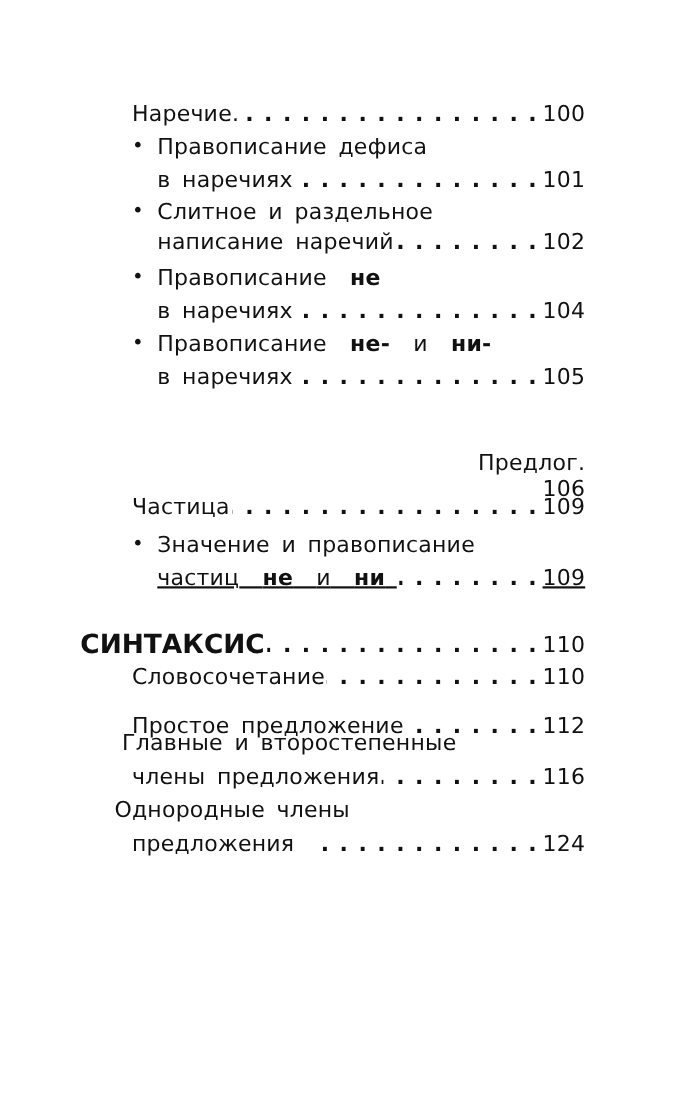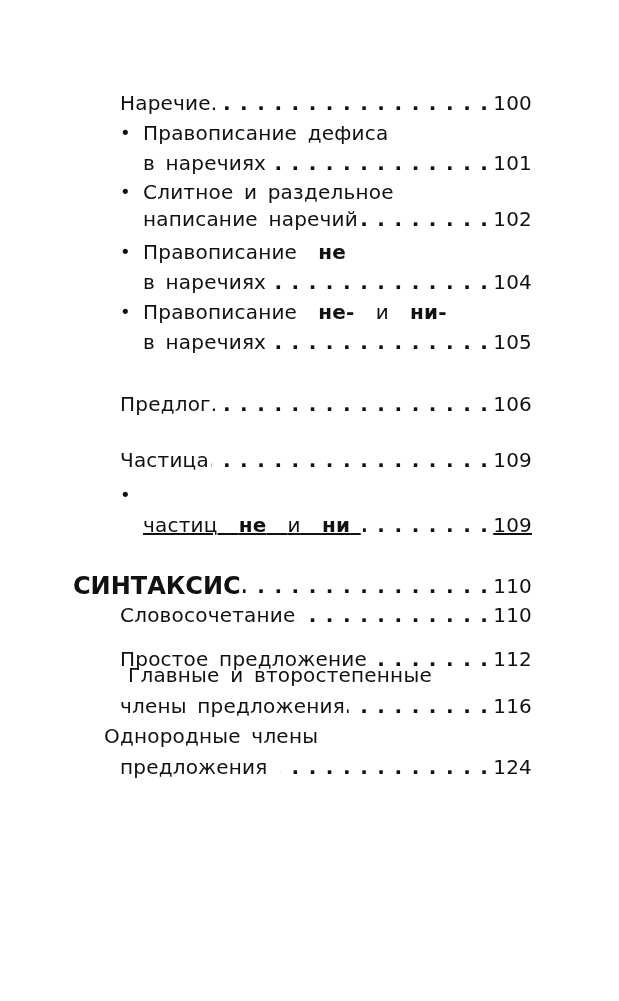--- a/index.html
+++ b/index.html
@@ -126,33 +126,36 @@
     <span class="txt">и</span>
     <span class="txt">&nbsp;&nbsp;</span>
     <span class="txt bold">ни-</span>
   </div>
   <div class="line full" style="left:143px; top:324px;">
     <span class="txt">в наречиях</span>
     <span class="leader"></span>
     <span class="page">105</span>
   </div>
 
-  <div class="line full" style="left:120px; top:386px;">
+  <div class="line full" style="left:120px; top:408px;flex-direction:column;">
     <span class="txt">Предлог.</span>
     <span class="leader"></span>
     <span class="page">106</span>
   </div>
 
   <div class="line full" style="left:120px; top:442px;">
     <span class="txt">Частица</span>
     <span class="leader"></span>
     <span class="page">109</span>
   </div>
 
   <span class="bullet" style="left:120px; top:483px;">•</span>
+  <div class="line" style="left:143px; top:477px;">
+    <span class="txt">Значение и правописание</span>
+  </div>
   <div class="line full" style="left:143px; top:507px;text-decoration:underline;">
     <span class="txt">частиц</span>
     <span class="txt">&nbsp;&nbsp;</span>
     <span class="txt bold">не</span>
     <span class="txt">&nbsp;&nbsp;</span>
     <span class="txt">и</span>
     <span class="txt">&nbsp;&nbsp;</span>
     <span class="txt bold">ни</span>
     <span class="txt">&nbsp;</span>
     <span class="leader"></span>
@@ -170,21 +173,21 @@
     <span class="leader"></span>
     <span class="page">110</span>
   </div>
 
   <div class="line full" style="left:120px; top:641px;align-items:flex-end;">
     <span class="txt">Простое предложение</span>
     <span class="leader"></span>
     <span class="page">112</span>
   </div>
 
-  <div class="line" style="left:128px; top:657px;align-items:flex-end;">
+  <div class="line" style="left:111px; top:657px;align-items:flex-end;">
     <span class="txt">Главные и второстепенные</span>
   </div>
   <div class="line full" style="left:120px; top:688px;">
     <span class="txt">члены предложения</span>
     <span class="leader"></span>
     <span class="page">116</span>
   </div>
 
   <div class="line" style="left:104px; top:718px;justify-content:center;">
     <span class="txt">Однородные члены</span>

